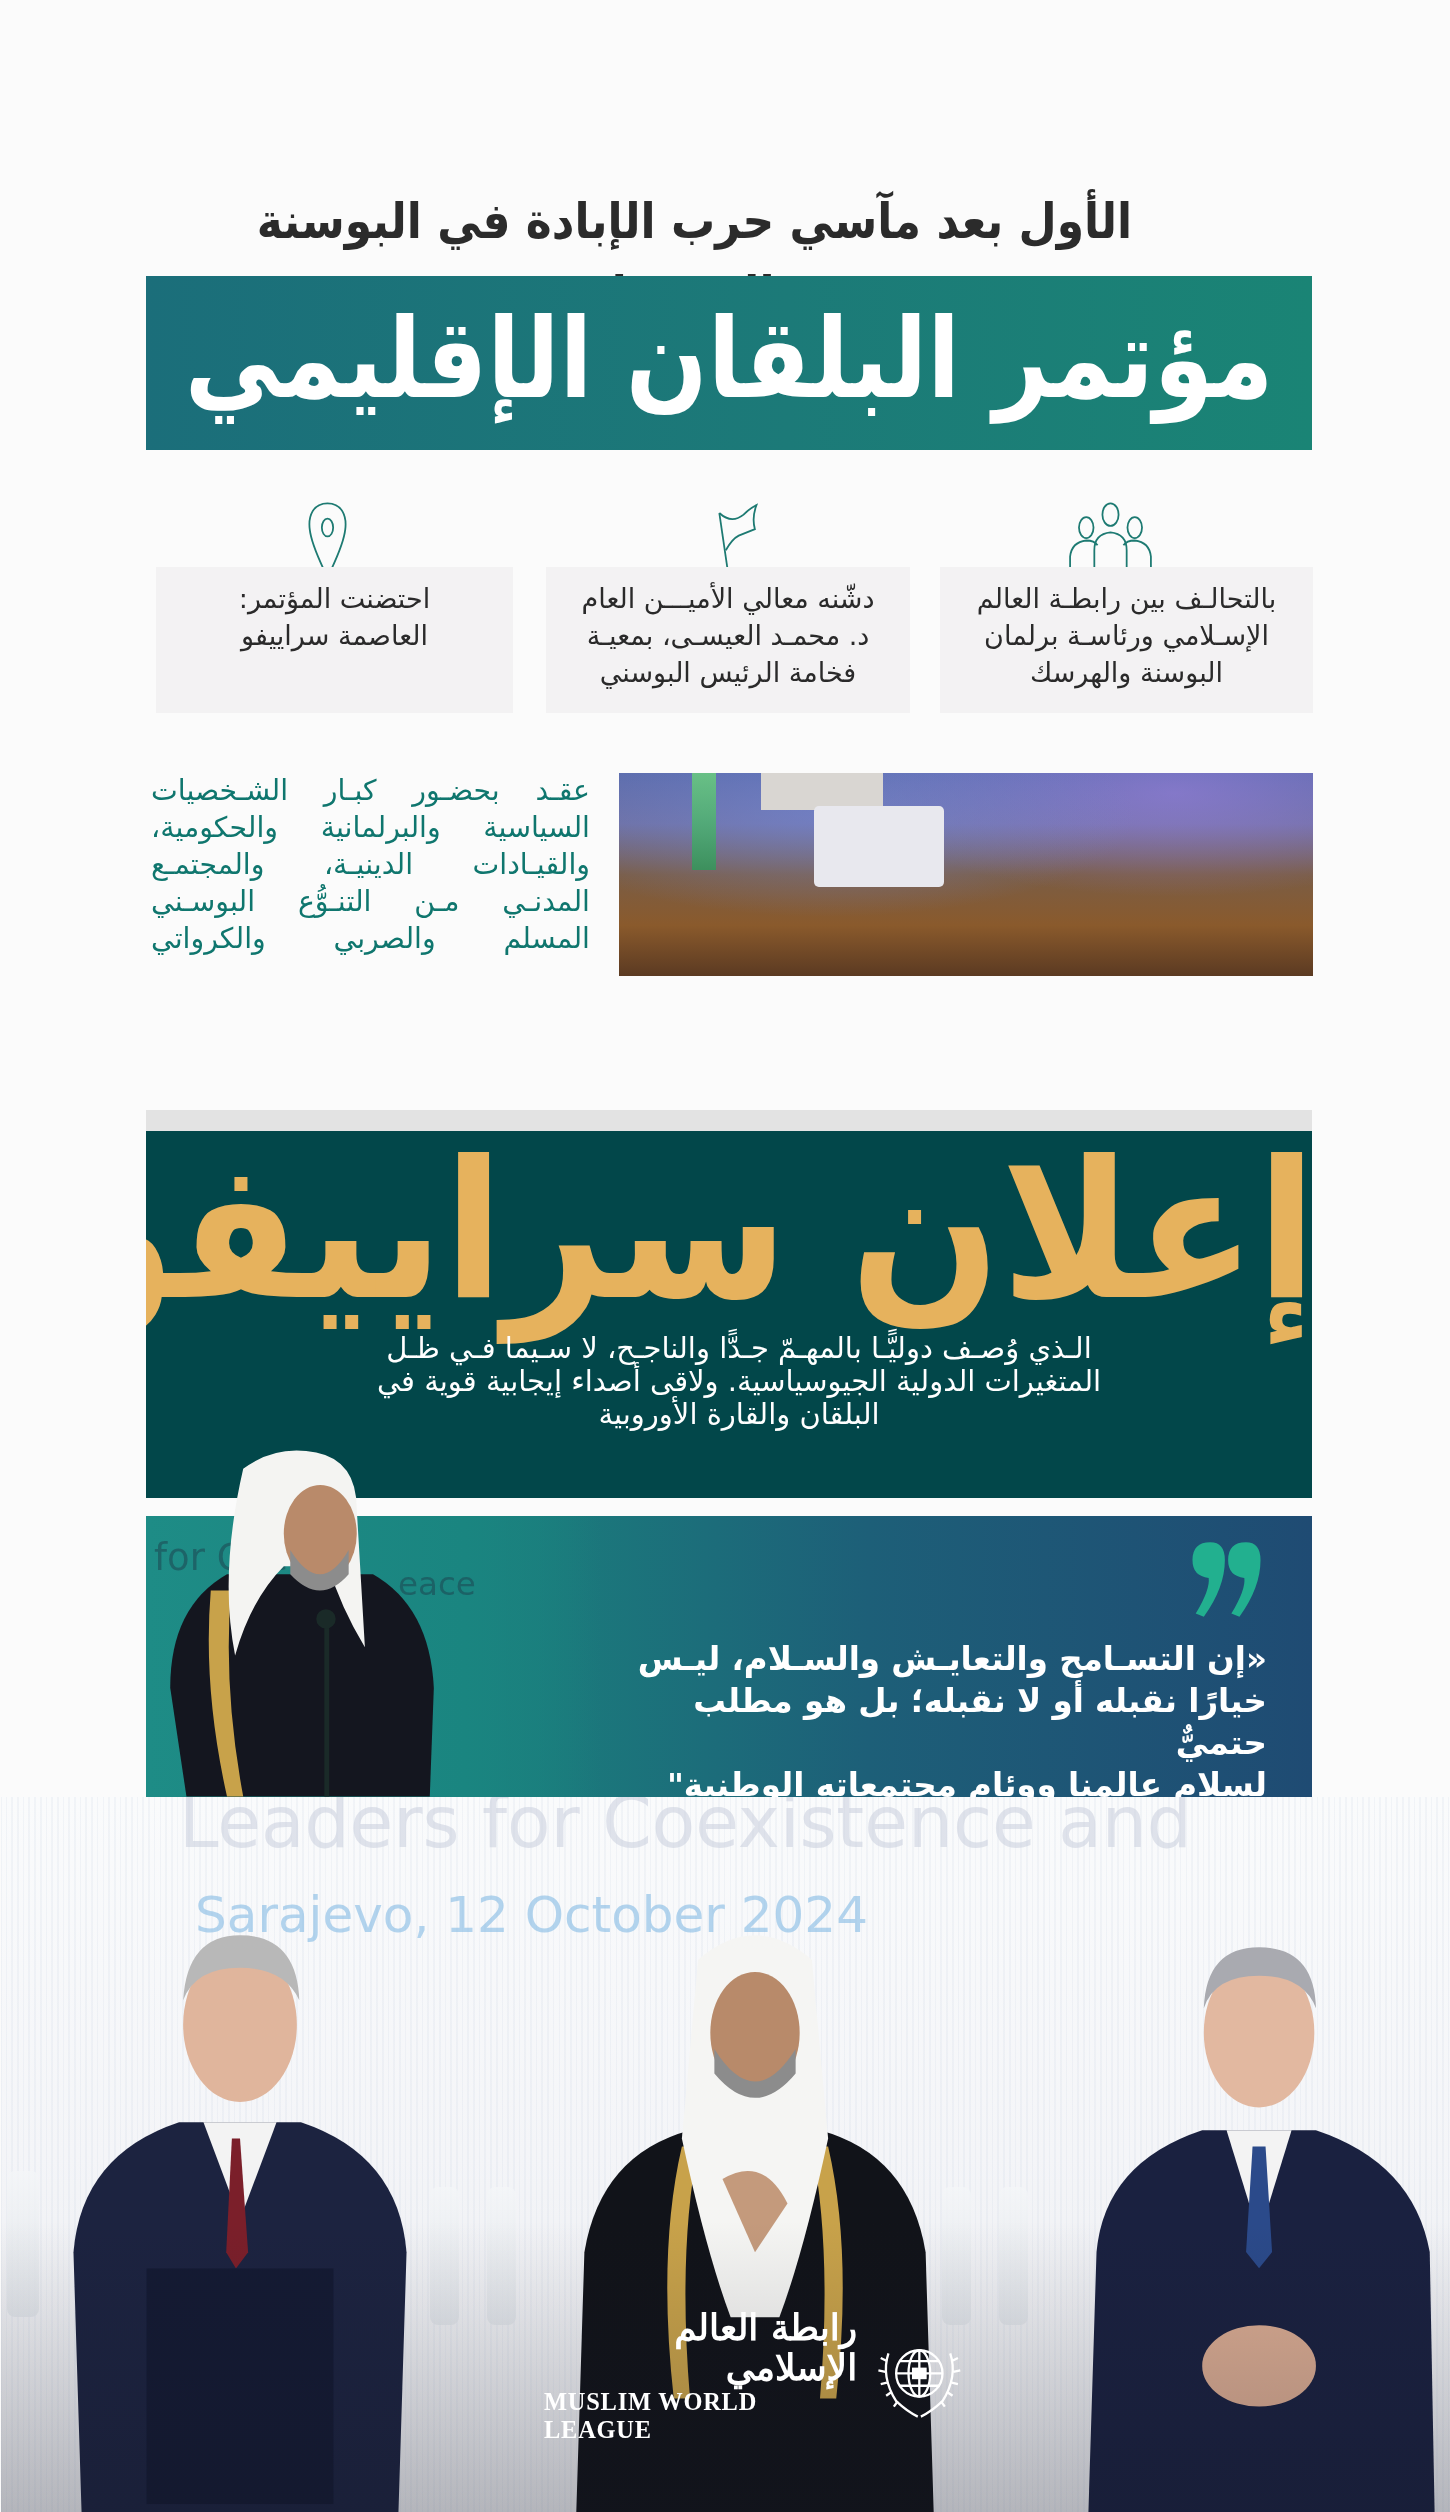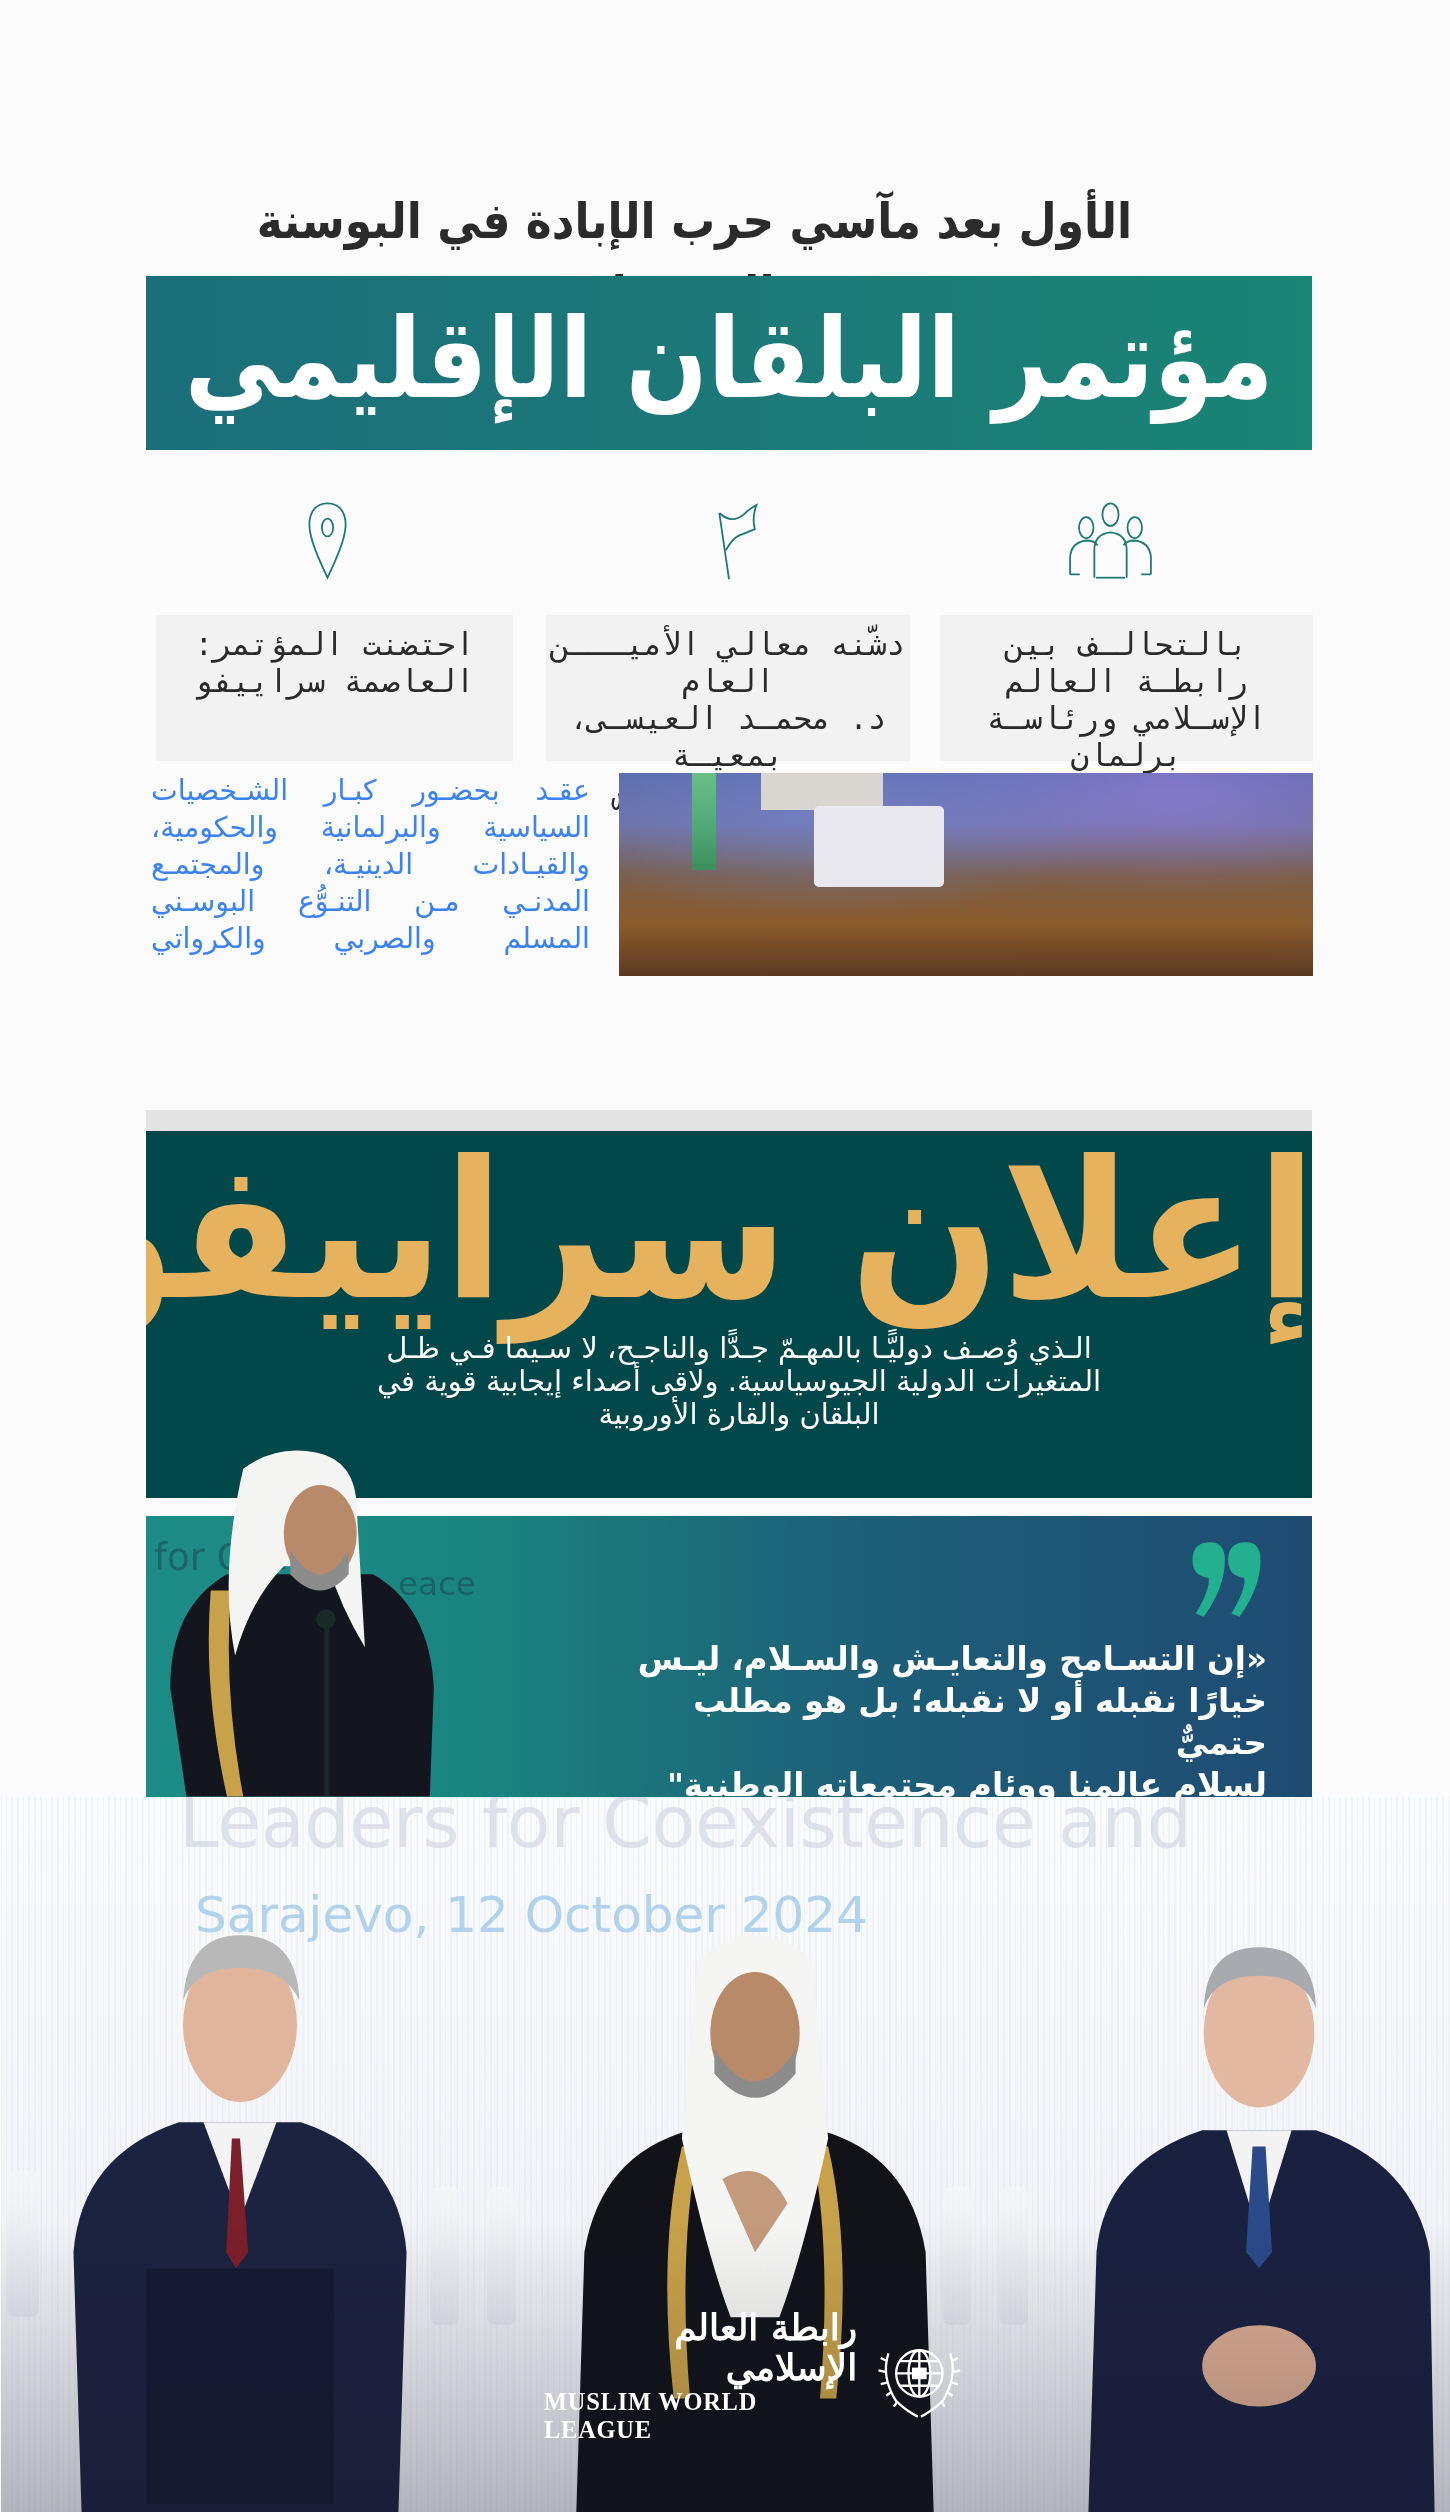--- a/index.html
+++ b/index.html
@@ -30,31 +30,31 @@
       font-family: "DejaVu Sans", sans-serif; letter-spacing: -1.6px;
       transform: scaleY(1.15); display: inline-block; margin-top: -8.1px;
     }
 
     
     .icon-wrap { top: 500px; width: 97px; height: 81px; display:flex; justify-content:center; }
     .icon-wrap svg { width: 100%; height: 100%; }
 
     
     .card {
-      top: 615px; height: 146px; background: #f3f2f3;
+      top: 567px; height: 146px; background: #f3f2f3;
       display: flex; align-items: flex-start; justify-content: center;
       text-align: center; padding-top: 13px;
-      color: #2a2a2a; font-size: 31px; line-height: 37px; font-family: Liberation Mono, monospace;
+      color: #2a2a2a; font-size: 27px; line-height: 37px;
     }
     .card p { white-space: pre-line; }
 
     
     .attend-text {
       left: 151px; top: 772px; width: 439px; height: 203px;
-      color: #3b82f6; font-size: 28.4px; line-height: 37px;
+      color: #0f766e; font-size: 28.4px; line-height: 37px;
       text-align: justify; text-align-last: justify; white-space: pre-line;
     }
     .hall-photo {
       left: 619px; top: 773px; width: 694px; height: 203px;
       overflow: hidden;
       background:
         radial-gradient(ellipse at 30% 20%, rgba(120,140,220,0.55), transparent 45%),
         radial-gradient(ellipse at 80% 10%, rgba(160,130,230,0.55), transparent 40%),
         linear-gradient(180deg, #5a6aa8 0%, #6d6fa0 25%, #7a5d45 50%, #8a5a2c 75%, #5b3a22 100%);
     }

